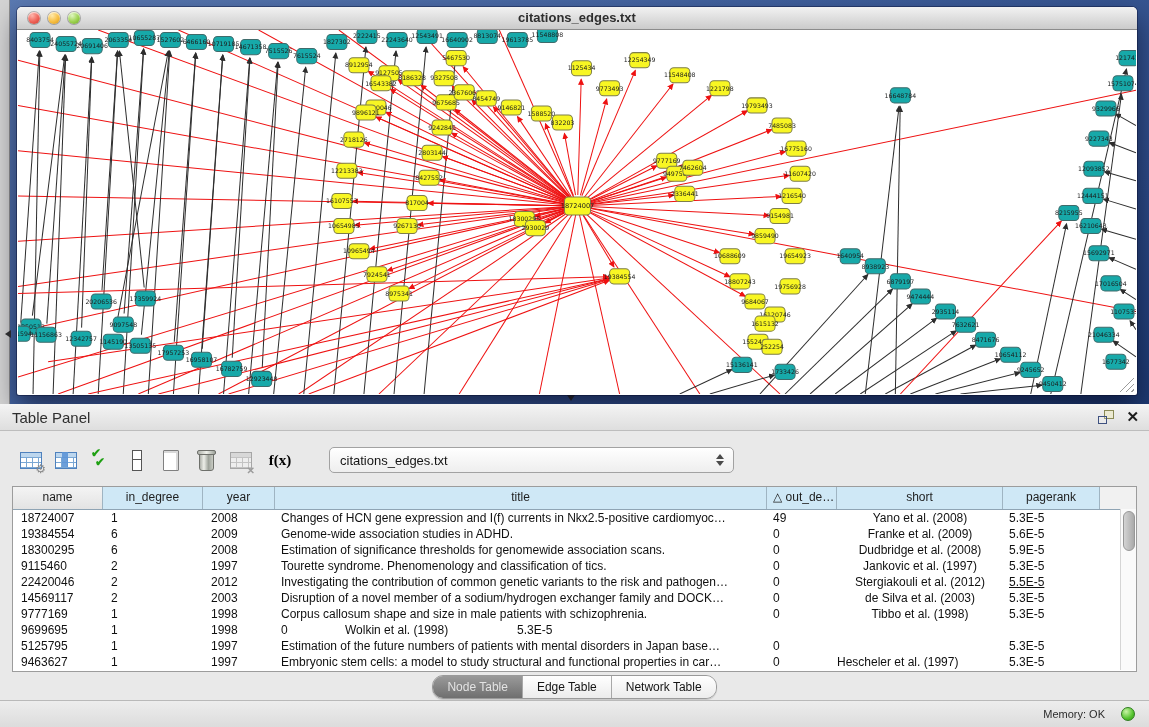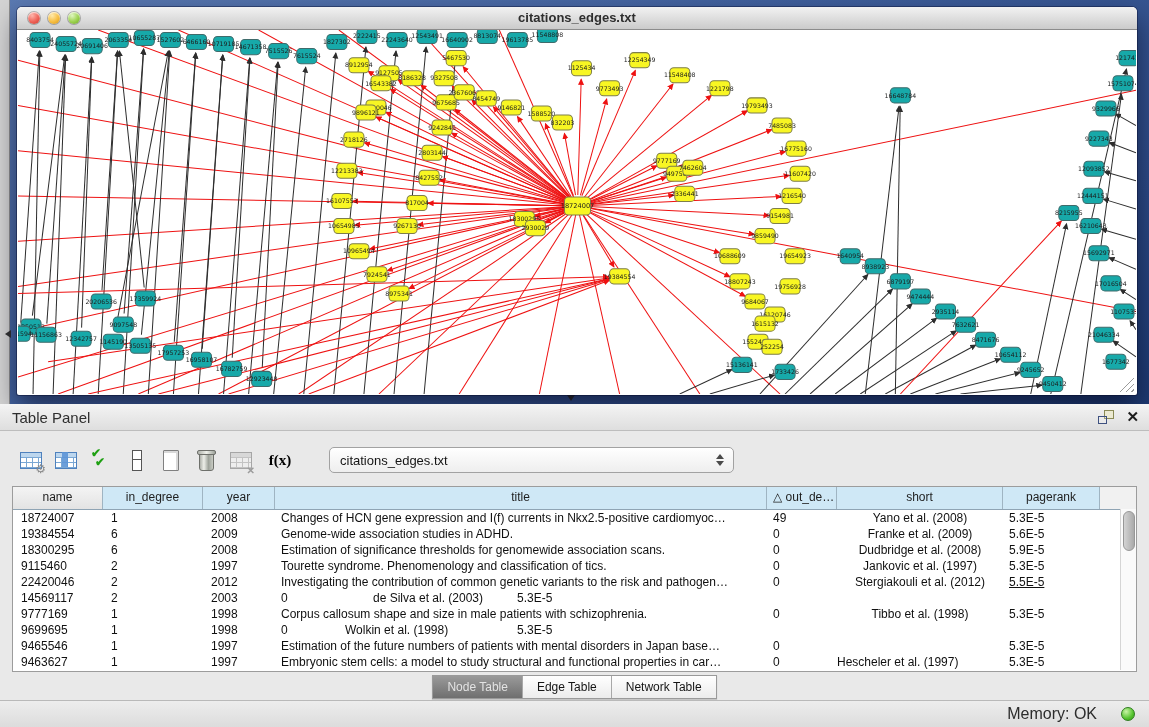--- a/index.html
+++ b/index.html
@@ -88,29 +88,29 @@
   .th.filler{flex:1;background:#f1f1f1;border-right:none;}
   .tbody{position:relative;}
   .tr{display:flex;height:16px;}
   .td{box-sizing:border-box;font-size:12px;color:#101010;line-height:16px;overflow:hidden;
       white-space:nowrap;text-overflow:clip;}
   .vscroll{position:absolute;right:0;top:22px;width:15px;height:161px;background:#fafafa;border-left:1px solid #d5d5d5;}
   .vthumb{position:absolute;left:2px;top:2px;width:10px;height:38px;border-radius:6px;border:1px solid #979797;
           background:linear-gradient(90deg,#d4d4d4,#a9a9a9);}
 
   .tabbar{position:absolute;left:0;right:0;top:271px;display:flex;justify-content:center;}
-  .segmented{display:flex;border:1px solid #9a9a9a;border-radius:0;overflow:hidden;
+  .segmented{display:flex;border:1px solid #9a9a9a;border-radius:11px;overflow:hidden;
              box-shadow:0 1px 1px rgba(0,0,0,.15);}
   .seg{font-size:12px;padding:4px 14px;background:linear-gradient(#ffffff,#ececec);color:#151515;border-left:1px solid #a8a8a8;}
   .seg:first-child{border-left:none;}
   .seg.sel{background:linear-gradient(#9a9a9a,#6f6f6f);color:#e3e3e3;}
 
   .statusbar{position:absolute;left:0;right:0;bottom:0;height:26px;border-top:1px solid #b9b9b9;
              background:linear-gradient(#ededed,#dcdcdc);display:flex;align-items:center;justify-content:flex-end;}
-  .mem-label{font-size:16px;color:#2c2c2c;margin-right:24px;}
+  .mem-label{font-size:11px;color:#2c2c2c;margin-right:16px;}
   .mem-dot{width:12px;height:12px;border-radius:50%;margin-right:14px;border:1px solid #2e7d1e;
            background:radial-gradient(circle at 35% 30%,#c9f4a6,#55c32f 60%,#379919);}
 </style>
 </head>
 <body>
 
 <div class="screen">
 
   <div class="desktop">
     <div class="side-strip"></div>
@@ -602,20 +602,21 @@
             <div class="td" style="width: 72px; text-align: left; padding-left: 8px;">2012</div>
             <div class="td" style="width: 492px; text-align: left; padding-left: 6px;">Investigating the contribution of common genetic variants to the risk and pathogen…</div>
             <div class="td" style="width: 70px; text-align: left; padding-left: 6px;">0</div>
             <div class="td" style="width: 166px; text-align: center; padding-left: 0px;">Stergiakouli et al. (2012)</div>
             <div class="td" style="width: 97px; text-align: left; padding-left: 6px; text-decoration: underline;">5.5E-5</div>
           </div>
           <div class="tr">
             <div class="td" style="width: 90px; text-align: left; padding-left: 8px;">14569117</div>
             <div class="td" style="width: 100px; text-align: left; padding-left: 8px;">2</div>
             <div class="td" style="width: 72px; text-align: left; padding-left: 8px;">2003</div>
+            <div class="td" style="width: 492px; text-align: left; padding-left: 6px;">Disruption of a novel member of a sodium/hydrogen exchanger family and DOCK…</div>
             <div class="td" style="width: 70px; text-align: left; padding-left: 6px;">0</div>
             <div class="td" style="width: 166px; text-align: center; padding-left: 0px;">de Silva et al. (2003)</div>
             <div class="td" style="width: 97px; text-align: left; padding-left: 6px;">5.3E-5</div>
           </div>
           <div class="tr">
             <div class="td" style="width: 90px; text-align: left; padding-left: 8px;">9777169</div>
             <div class="td" style="width: 100px; text-align: left; padding-left: 8px;">1</div>
             <div class="td" style="width: 72px; text-align: left; padding-left: 8px;">1998</div>
             <div class="td" style="width: 492px; text-align: left; padding-left: 6px;">Corpus callosum shape and size in male patients with schizophrenia.</div>
             <div class="td" style="width: 70px; text-align: left; padding-left: 6px;">0</div>
@@ -624,21 +625,21 @@
           </div>
           <div class="tr">
             <div class="td" style="width: 90px; text-align: left; padding-left: 8px;">9699695</div>
             <div class="td" style="width: 100px; text-align: left; padding-left: 8px;">1</div>
             <div class="td" style="width: 72px; text-align: left; padding-left: 8px;">1998</div>
             <div class="td" style="width: 70px; text-align: left; padding-left: 6px;">0</div>
             <div class="td" style="width: 166px; padding-left: 0px;">Wolkin et al. (1998)</div>
             <div class="td" style="width: 97px; text-align: left; padding-left: 6px;">5.3E-5</div>
           </div>
           <div class="tr">
-            <div class="td" style="width: 90px; text-align: left; padding-left: 8px;">9465546</div>
+            <div class="td" style="width: 90px; text-align: left; padding-left: 8px;">5125795</div>
             <div class="td" style="width: 100px; text-align: left; padding-left: 8px;">1</div>
             <div class="td" style="width: 72px; text-align: left; padding-left: 8px;">1997</div>
             <div class="td" style="width: 492px; text-align: left; padding-left: 6px;">Estimation of the future numbers of patients with mental disorders in Japan base…</div>
             <div class="td" style="width: 70px; text-align: left; padding-left: 6px;">0</div>
             <div class="td" style="width: 166px; text-align: center; padding-left: 0px; margin-top: 14px;">Nakamura et al. (1997)</div>
             <div class="td" style="width: 97px; text-align: left; padding-left: 6px;">5.3E-5</div>
           </div>
           <div class="tr">
             <div class="td" style="width: 90px; text-align: left; padding-left: 8px;">9463627</div>
             <div class="td" style="width: 100px; text-align: left; padding-left: 8px;">1</div>

